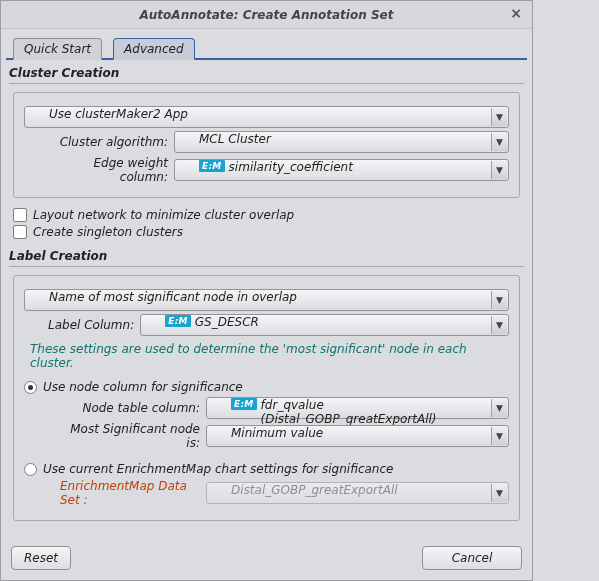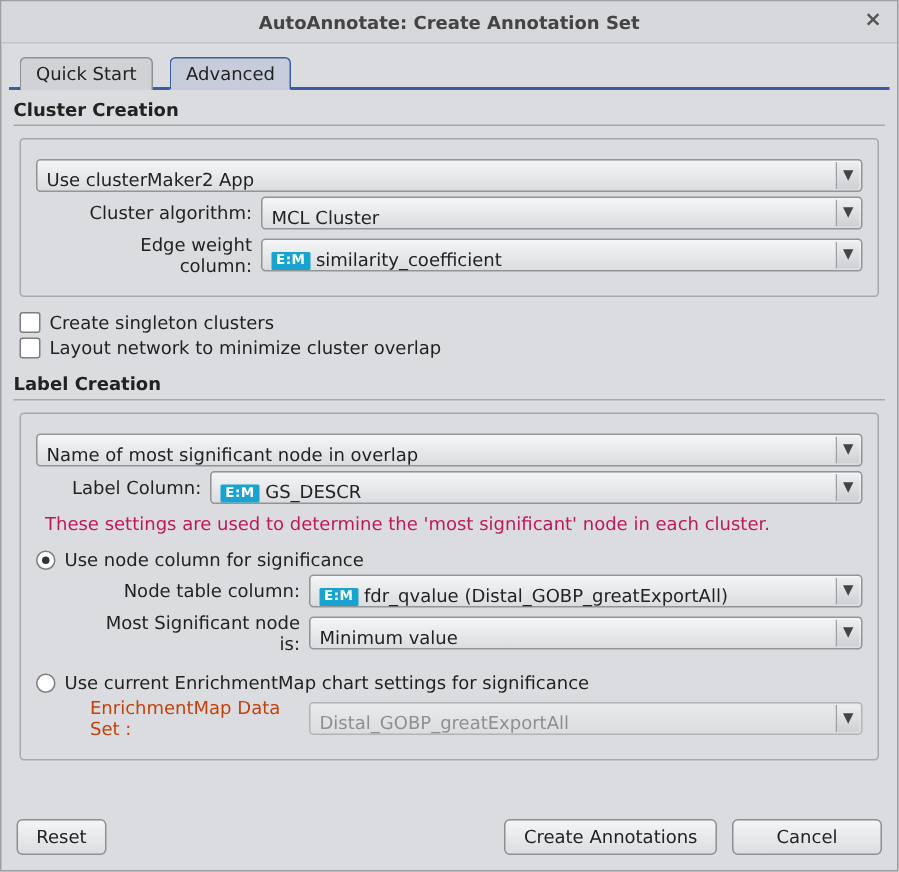--- a/index.html
+++ b/index.html
@@ -8,24 +8,25 @@
     font-family: "DejaVu Sans", "Liberation Sans", Arial, sans-serif;
     font-size: 12px;
     background: #dbdcdf;
     color: #222;
     width: 599px;
     height: 581px;
     overflow: hidden;
   }
   .window {
     position: relative;
-    width: 599px;
+    width: 533px;
     height: 581px;
     background: #dbdcdf;
     border: 1px solid #9d9ea1;
+    font-style: italic;
   }
   .titlebar {
     position: relative;
     height: 28px;
     background: #d7d8db;
     border-bottom: 1px solid #c3c4c7;
     display: flex;
     align-items: center;
     justify-content: center;
     font-weight: bold;
@@ -99,22 +100,22 @@
     flex: 0 0 auto;
     text-align: right;
   }
   .select {
     flex: 1 1 auto;
     height: 22px;
     border: 1px solid #939498;
     background: linear-gradient(#f4f5f7, #dcdde0);
     border-radius: 3px;
     display: flex;
-    align-items: flex-end;
-    padding: 0 6px;
+    align-items: flex-start;
+    padding: 0 24px;
     position: relative;
     color: #222;
     cursor: pointer;
   }
   .select .caret {
     position: absolute;
     right: 1px;
     top: 1px;
     bottom: 1px;
     width: 16px;
@@ -168,21 +169,21 @@
     color: #fff;
     font-size: 9px;
     font-weight: bold;
     padding: 0 3px;
     height: 12px;
     border-radius: 1px;
     margin-right: 4px;
     letter-spacing: 0.3px;
   }
   .hint {
-    color: #be185d;
+    color: #0f766e;
     margin: 6px 0 10px 6px;
   }
   .indent1 { margin-left: 24px; }
   .indent2 { margin-left: 36px; }
   .label-w { width: 140px; text-align: right; }
   .bottom-bar {
     position: absolute;
     left: 0; right: 0; bottom: 0;
     padding: 10px 10px 10px 10px;
     display: flex;
@@ -245,25 +246,25 @@
         <div class="select">
           <span class="em-badge">E:M</span>
           <span>similarity_coefficient</span>
           <span class="caret">▼</span>
         </div>
       </div>
     </div>
 
     <div class="chk">
       <div class="chkbox"></div>
-      <span>Create singleton clusters</span>
+      <span>Layout network to minimize cluster overlap</span>
     </div>
     <div class="chk">
       <div class="chkbox"></div>
-      <span>Layout network to minimize cluster overlap</span>
+      <span>Create singleton clusters</span>
     </div>
 
     <div class="section-title" style="margin-top:10px">Label Creation</div>
     <div class="hr"></div>
 
     <div class="fieldset">
       <div class="row">
         <div class="select">
           <span>Name of most significant node in overlap</span>
           <span class="caret">▼</span>
@@ -313,21 +314,18 @@
       </div>
     </div>
 
   </div>
 
   <div class="bottom-bar">
     <div class="btn">
       <span>Reset</span>
     </div>
     <div class="spacer"></div>
-    <div class="btn" style="min-width:140px">
-      <span>Create Annotations</span>
-    </div>
     <div style="width:10px"></div>
     <div class="btn" style="min-width:100px">
       <span>Cancel</span>
     </div>
   </div>
 </div>
 
 </body></html>

